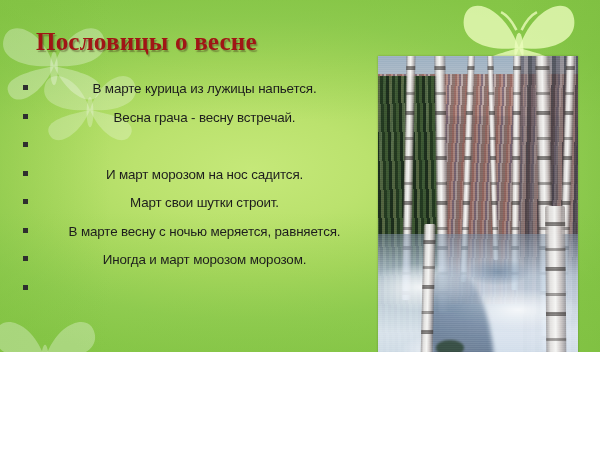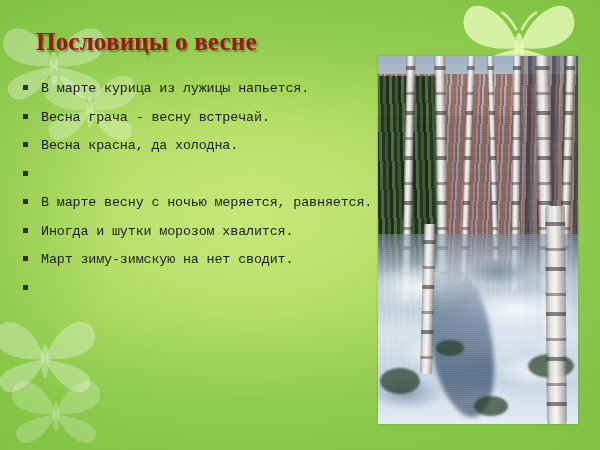--- a/index.html
+++ b/index.html
@@ -3,21 +3,21 @@
 <meta charset="utf-8">
 <style>
   html, body {
     margin: 0;
     padding: 0;
     background: #ffffff;
   }
   #slide {
     position: relative;
     width: 600px;
-    height: 450px;
+    height: 352px;
     overflow: hidden;
     font-family: "Liberation Serif", "DejaVu Serif", serif;
     background: #e5e5e5;
   }
   
   .bg-base {
     position: absolute;
     inset: 0;
     background:
       radial-gradient(ellipse 70% 55% at 42% 48%,
@@ -93,26 +93,27 @@
   }
   .bullet-mark {
     flex: 0 0 auto;
     width: 5px;
     height: 5px;
     background: #2f2f2f;
     margin: 9px 13px 0 5px;
   }
   .bullet-text {
     flex: 1 1 auto;
-    font-family: Liberation Mono, monospace;
+    font-family: Liberation Sans, sans-serif;
     font-size: 13.4px;
     line-height: 26px;
     color: #1d1d1d;
     letter-spacing: -0.15px;
     white-space: nowrap;
+    text-align: center;
   }
 
   
   .picture-frame {
     position: absolute;
     left: 378px;
     top: 56px;
     width: 200px;
     height: 368px;
     overflow: hidden;
@@ -317,36 +318,36 @@
     <li>
       <span class="bullet-mark"></span>
       <span class="bullet-text">В марте курица из лужицы напьется.</span>
     </li>
     <li>
       <span class="bullet-mark"></span>
       <span class="bullet-text">Весна грача - весну встречай.</span>
     </li>
     <li>
       <span class="bullet-mark"></span>
-      <span class="bullet-text"> Весна красна, да холодна.</span>
-    </li>
-    <li>
-      <span class="bullet-mark"></span>
+    </li>
+    <li>
+      <span class="bullet-mark"></span>
+      <span class="bullet-text">И март морозом на нос садится.</span>
+    </li>
+    <li>
+      <span class="bullet-mark"></span>
+      <span class="bullet-text">Март свои шутки строит.</span>
     </li>
     <li>
       <span class="bullet-mark"></span>
       <span class="bullet-text"> В марте весну с ночью меряется, равняется.</span>
     </li>
     <li>
       <span class="bullet-mark"></span>
-      <span class="bullet-text"> Иногда и шутки морозом хвалится.</span>
-    </li>
-    <li>
-      <span class="bullet-mark"></span>
-      <span class="bullet-text">Март зиму-зимскую на нет сводит.</span>
+      <span class="bullet-text"> Иногда и март морозом морозом.</span>
     </li>
     <li>
       <span class="bullet-mark"></span>
     </li>
   </ul>
 
   <div class="picture-frame">
     <div class="pic-layer">
       <div class="pic-sky"></div>
       <div class="pic-thicket"></div>

